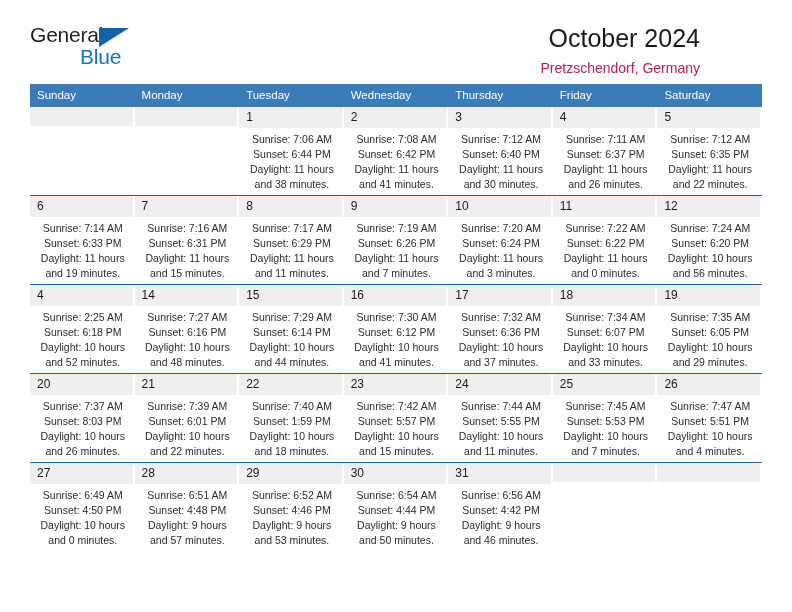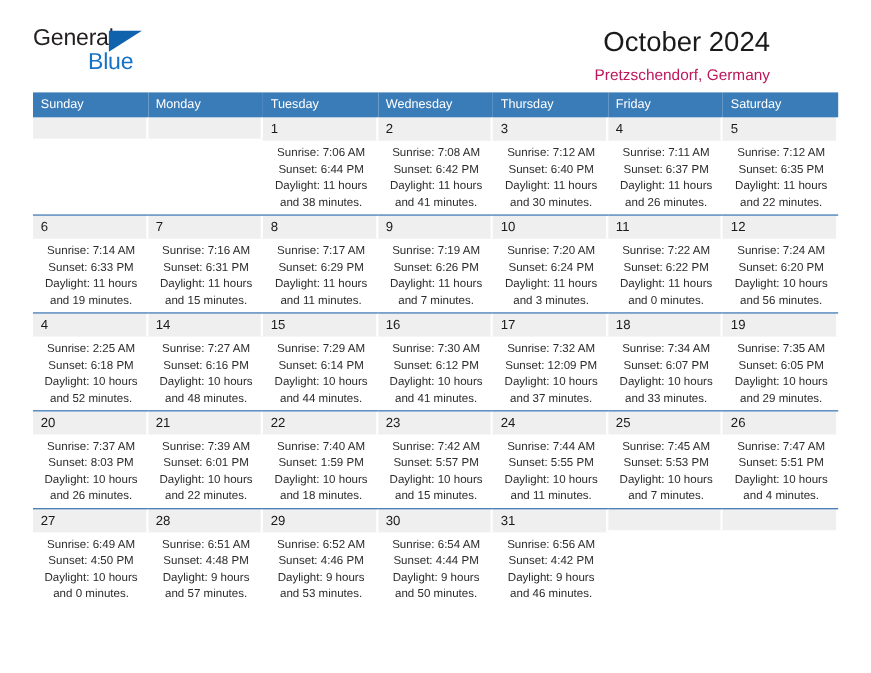--- a/index.html
+++ b/index.html
@@ -346,21 +346,21 @@
                 <div>Daylight: 10 hours</div>
                 <div>and 41 minutes.</div>
               </div>
             </div>
           </td>
           <td>
             <div class="cell">
               <div class="daynum">17</div>
               <div class="info">
                 <div>Sunrise: 7:32 AM</div>
-                <div>Sunset: 12:09 PM</div>
+                <div>Sunset: 6:36 PM</div>
                 <div>Daylight: 10 hours</div>
                 <div>and 37 minutes.</div>
               </div>
             </div>
           </td>
           <td>
             <div class="cell">
               <div class="daynum">18</div>
               <div class="info">
                 <div>Sunrise: 7:34 AM</div>

